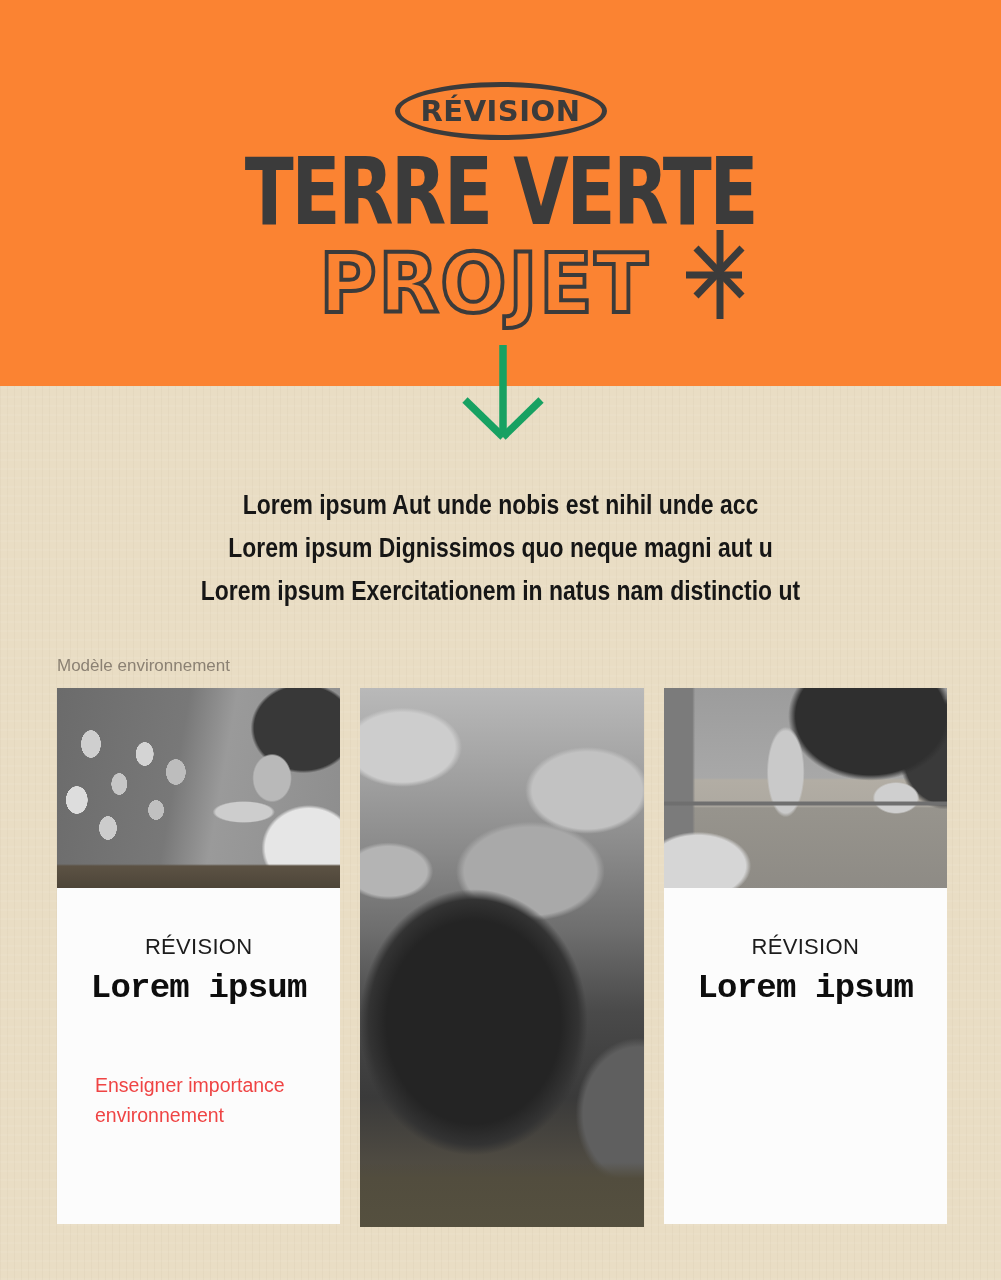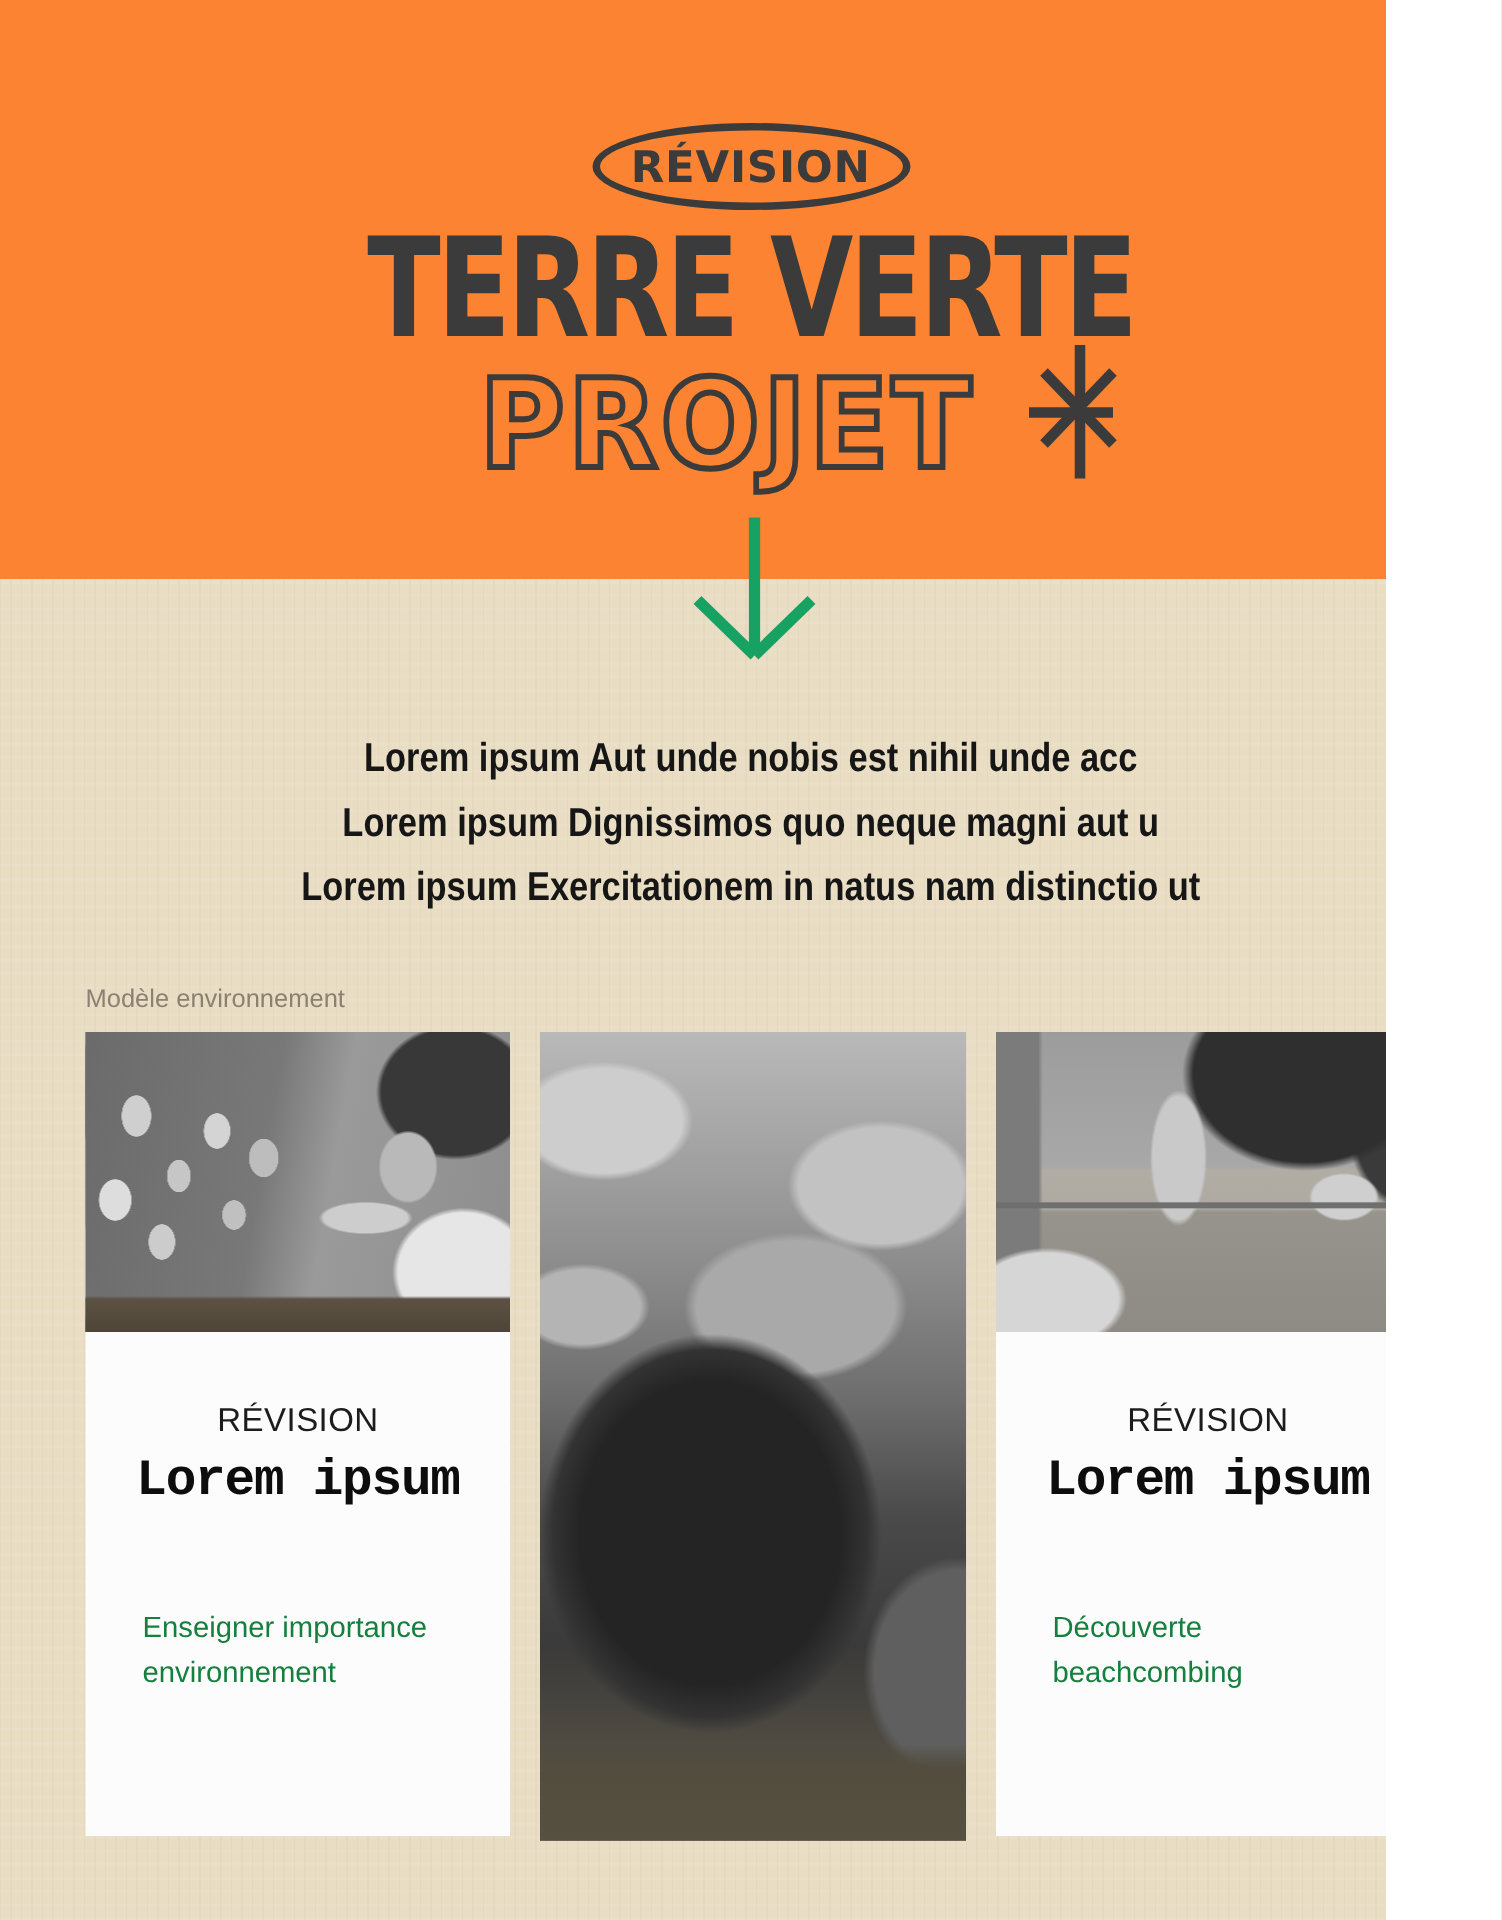--- a/index.html
+++ b/index.html
@@ -1,18 +1,18 @@
 <!DOCTYPE html>
 <html><head>
 <meta charset="utf-8">
 <style>
   html,body{margin:0;padding:0;}
   body{width:1001px;height:1280px;font-family:"Liberation Sans",sans-serif;}
   .page{
-    position:relative;width:924px;height:1280px;overflow:hidden;
+    position:relative;width:1001px;height:1280px;overflow:hidden;
     background:#e9ddc4;
     background-image:
       repeating-linear-gradient(90deg, rgba(120,100,70,0.04) 0 1px, transparent 1px 7px),
       repeating-linear-gradient(0deg, rgba(255,255,255,0.05) 0 2px, transparent 2px 9px);
   }
 
   
   .header{position:absolute;left:0;top:0;width:1001px;height:386px;background:#fb8332;}
   .header-badge{
     position:absolute;left:50%;top:82px;transform:translateX(-50%);
@@ -62,21 +62,21 @@
   .card-badge{
     text-align:center;font-size:22px;line-height:26px;font-weight:500;
     color:#1c1c1c;letter-spacing:.3px;margin-left:-8px;
   }
   .card-title{
     text-align:center;font-size:34px;line-height:38px;font-weight:700;
     color:#0d0d0d;letter-spacing:-.8px;margin-top:9px;margin-left:-8px;
     font-family:Liberation Mono, monospace;
   }
   .card-body{
-    margin-top:63px;font-size:19.5px;line-height:30px;color:#15803d;font-weight:400;
+    margin-top:63px;font-size:19.5px;line-height:30px;color:#ef4444;font-weight:400;
   }
 
   
   .photo-child{
     background-color:#828282;
     background-image:
       linear-gradient(0deg,#4d4538 0%,#5c5244 11%,rgba(0,0,0,0) 12%),
       radial-gradient(10px 14px at 12% 28%,#cfcfcf 97%,rgba(0,0,0,0) 100%),
       radial-gradient(8px 11px at 22% 48%,#c6c6c6 97%,rgba(0,0,0,0) 100%),
       radial-gradient(9px 12px at 31% 33%,#d4d4d4 97%,rgba(0,0,0,0) 100%),
@@ -166,18 +166,17 @@
 
     <div class="card photo-only">
       <div class="card-photo tall photo-bags"></div>
     </div>
 
     <div class="card">
       <div class="card-photo photo-hands"></div>
       <div class="card-content">
         <div class="card-badge">RÉVISION</div>
         <div class="card-title">Lorem ipsum</div>
-        <div class="card-body">Découverte beachcombing</div>
       </div>
     </div>
 
   </div>
 </div>
 
 </body></html>

